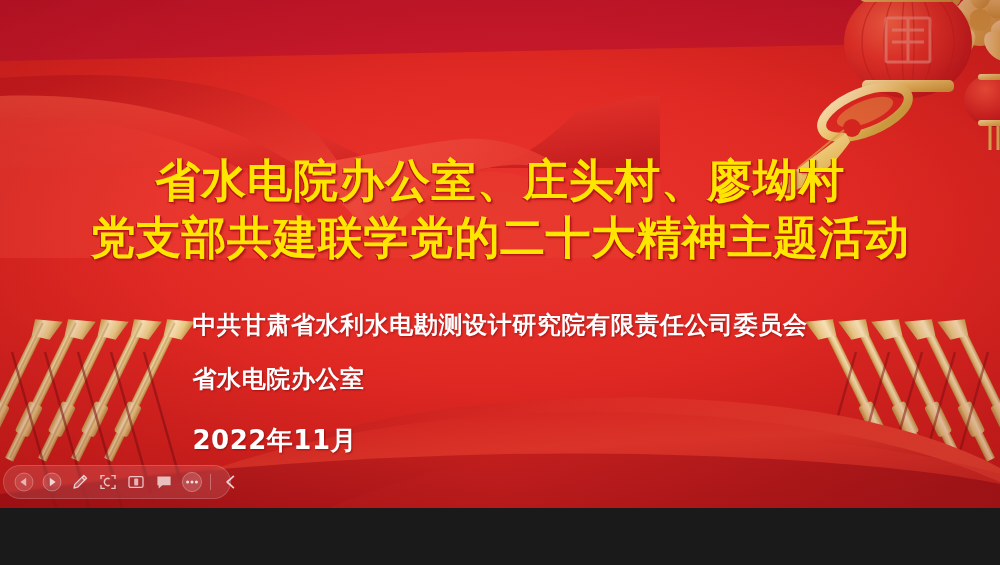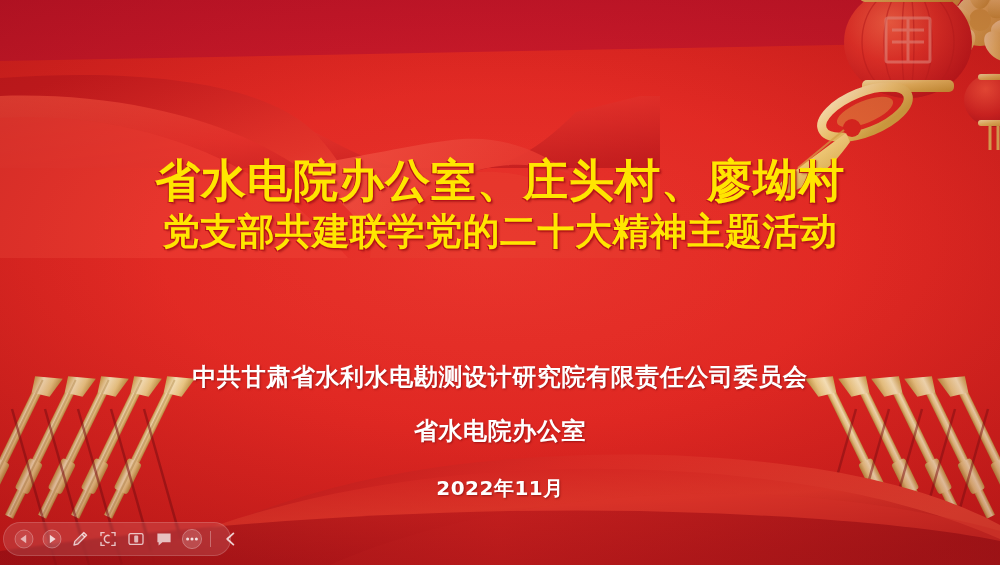--- a/index.html
+++ b/index.html
@@ -7,21 +7,21 @@
     padding: 0;
     background: #1a1a1a;
   }
   body {
     font-family: "Liberation Sans", sans-serif;
   }
 
   #slide {
     position: relative;
     width: 1000px;
-    height: 565px;
+    height: 508px;
     overflow: hidden;
     background: #a21caf;
   }
 
   
   .bg-base {
     position: absolute;
     inset: 0;
     background: radial-gradient(ellipse 120% 90% at 48% 42%, #e63029 0%, #df2722 38%, #d41f1d 70%, #c81a1c 100%);
   }
@@ -98,45 +98,44 @@
     font-size: 45px;
     color: #ffe600;
     letter-spacing: 1px;
     white-space: nowrap;
     text-shadow:
        1px 1px 0 #b8121a,
       -1px 1px 0 #b8121a,
        2px 2px 2px rgba(120,6,10,0.45);
   }
   .title-line.l2 {
-    font-size: 37px;
+    font-size: 45px;
     letter-spacing: 0.5px;
   }
 
   .org-wrap {
-    margin-top: 105px;
-    text-align: center;
+    margin-top: 43px;
   }
   .org-line {
     font-family: "DejaVu Sans", "Liberation Sans", sans-serif;
     font-weight: bold;
     font-size: 24px;
     color: #ffffff;
     letter-spacing: 0.6px;
     white-space: nowrap;
     text-shadow: 1px 1px 2px rgba(110,5,10,0.55);
   }
   .org-line.second {
     margin-top: 22px;
   }
   .date-line {
     margin-top: 28px;
     font-family: "DejaVu Sans", "Liberation Sans", sans-serif;
     font-weight: bold;
-    font-size: 20px;
+    font-size: 26px;
     color: #ffffff;
     letter-spacing: 0.5px;
     text-shadow: 1px 1px 2px rgba(110,5,10,0.55);
   }
 
   
   .toolbar {
     position: absolute;
     left: 3px;
     bottom: 9px;

